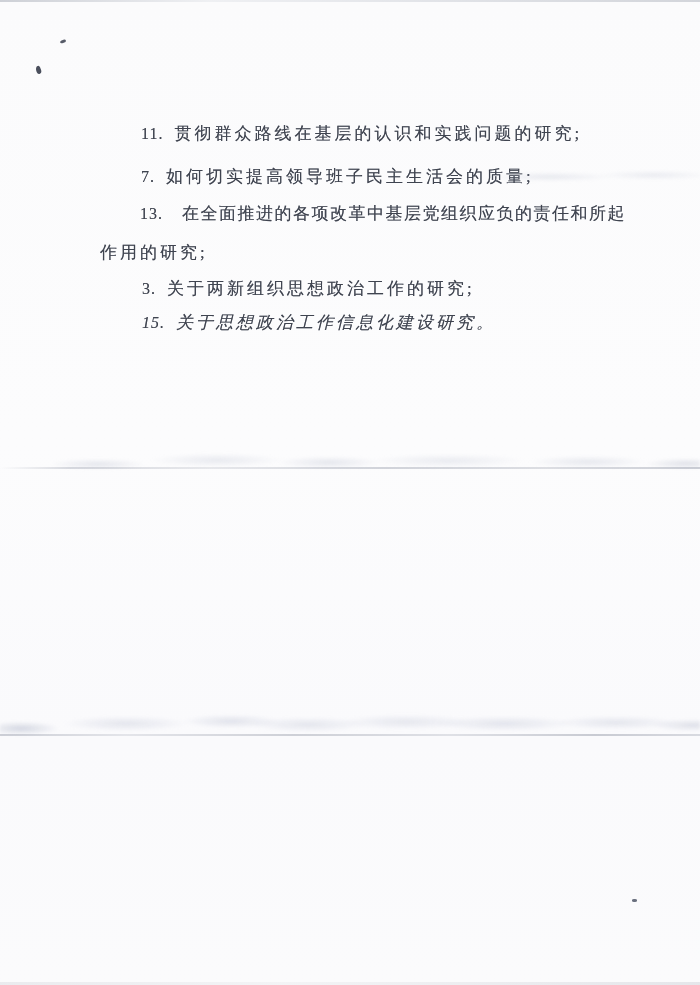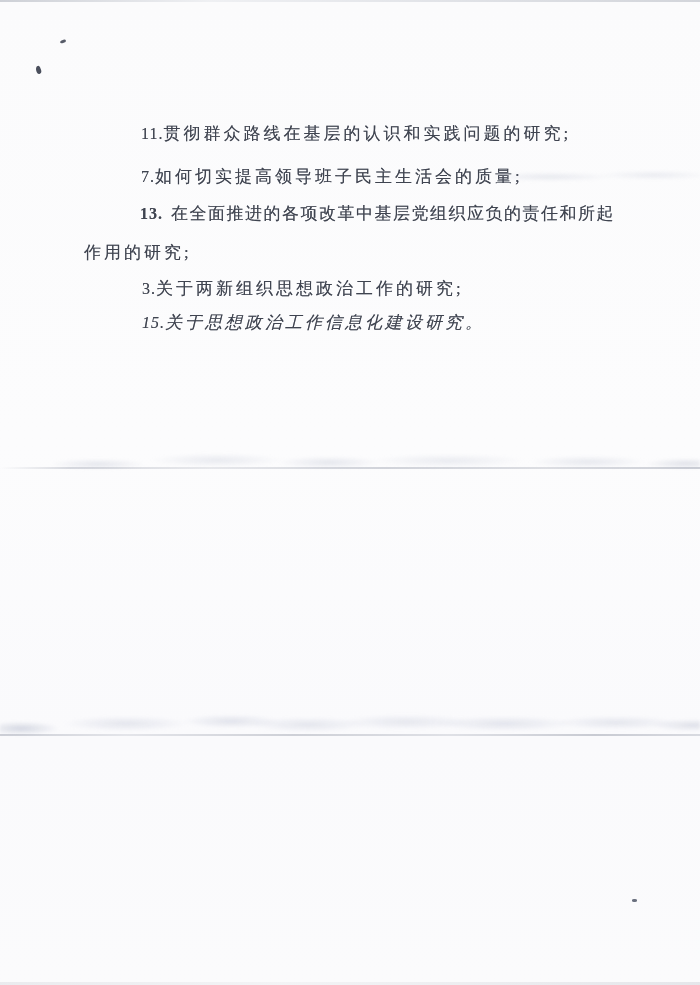--- a/index.html
+++ b/index.html
@@ -36,22 +36,23 @@
     line-height: 24px;
     font-size: 17px;
     color: #3f4450;
     white-space: nowrap;
     text-shadow: 0 0 0.6px rgba(63,68,80,0.55);
   }
   .line .num {
     display: inline-block;
     font-size: 16px;
     letter-spacing: 1px;
+    margin-right: 11px;
   }
-  .line .num.tight { margin-right: 8px; font-weight: bold; }
+  .line .num.tight { margin-right: 19px; }
   .txt-ls3 { letter-spacing: 3px; }
   .txt-ls1 { letter-spacing: 1.5px; }
   
   .crease-smudge {
     position: absolute; left: 0; width: 700px;
     filter: blur(1.6px);
     pointer-events: none;
   }
   .crease-smudge.one {
     top: 444px; height: 28px;
@@ -130,21 +131,21 @@
   </div>
 
   <div class="line" style="top:165px; left:141px;">
     <span class="num">7.</span><span class="txt-ls3">如何切实提高领导班子民主生活会的质量;</span>
   </div>
   <div class="smudge-right-12"></div>
 
   <div class="line" style="top:202px; left:140px;">
     <span class="num tight">13.</span><span class="txt-ls1">在全面推进的各项改革中基层党组织应负的责任和所起</span>
   </div>
-  <div class="line" style="top:241px; left:84px;">
+  <div class="line" style="top:241px; left:100px;">
     <span class="txt-ls3">作用的研究;</span>
   </div>
 
   <div class="line" style="top:277px; left:142px;">
     <span class="num">3.</span><span class="txt-ls3">关于两新组织思想政治工作的研究;</span>
   </div>
 
   <div class="line" style="top:311px; left:142px;font-style:italic;">
     <span class="num">15.</span><span class="txt-ls3">关于思想政治工作信息化建设研究。</span>
   </div>

